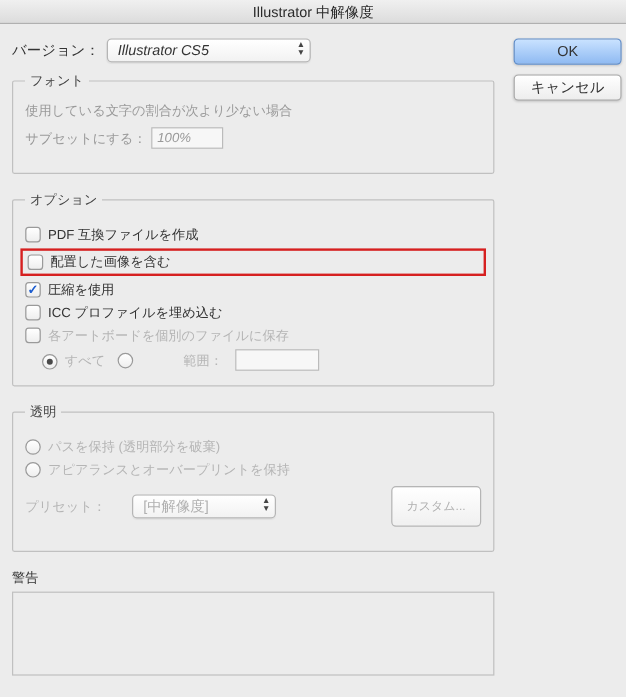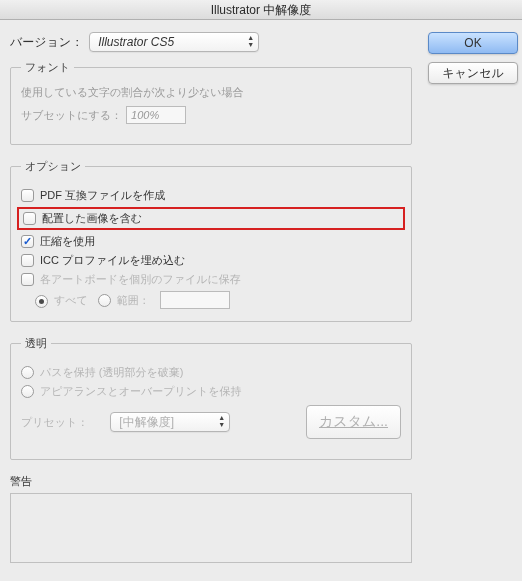--- a/index.html
+++ b/index.html
@@ -133,23 +133,22 @@
 }
 .btn-inline {
   display: inline-flex;
   align-items: center;
   justify-content: center;
   height: 20px;
   padding: 16px 12px;
   border: 1px solid #b5b5b5;
   border-radius: 4px;
   background: linear-gradient(#fff, #f0f0f0);
-  font-size: 14px;
+  font-size: 10px;
   color: #b0b0b0;
-  text-decoration: underline;
 }
 
 .warn-label { font-size: 11px; margin-bottom: 4px; display: block; }
 .warn-box {
   width: 100%;
   height: 70px;
   border: 1px solid #c0c0c0;
   background: #ececec;
 }
 </style>
@@ -204,21 +203,21 @@
       </div>
       <div class="chk-row">
         <span class="chk"></span>
         <span class="disabled-text">各アートボードを個別のファイルに保存</span>
       </div>
       <div class="sub-row">
         <div style="display:flex;align-items:flex-end;">
           <span class="rad checked"></span>
           <span class="disabled-text">すべて</span>
         </div>
-        <div style="display:flex;align-items:center;">
+        <div style="display:flex;align-items:center;gap:36px;">
           <span class="rad"></span>
           <span class="disabled-text">範囲：</span>
         </div>
         <span class="textfield disabled" style="min-width:70px;"></span>
       </div>
     </fieldset>
 
     <fieldset>
       <legend>透明</legend>
       <div class="chk-row">

